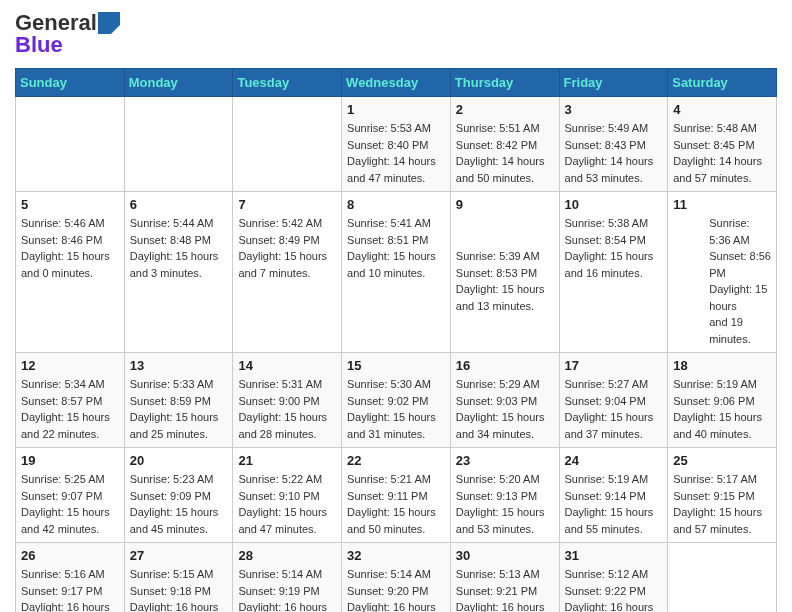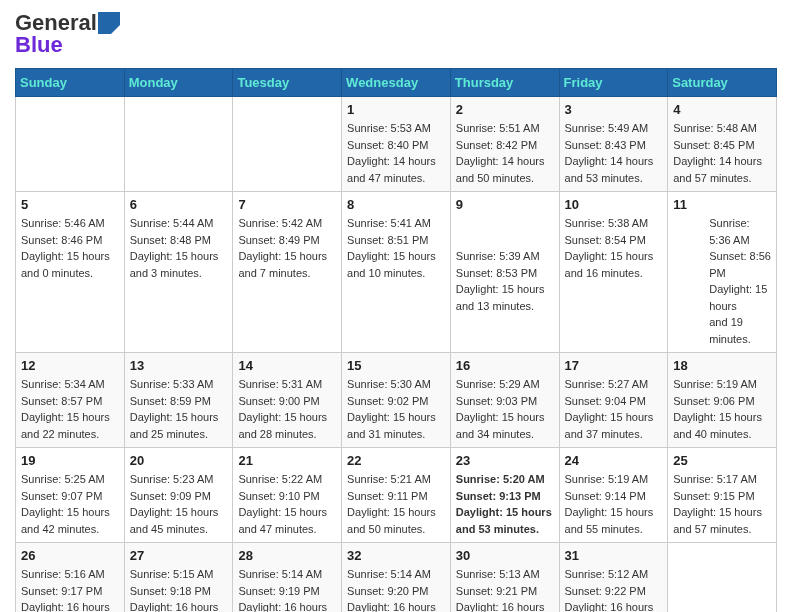--- a/index.html
+++ b/index.html
@@ -276,21 +276,21 @@
           </td>
           <td>
             <span class="day-num">22</span>
             <div class="cell-info" style="white-space: pre-line;">Sunrise: 5:21 AM
 Sunset: 9:11 PM
 Daylight: 15 hours
 and 50 minutes.</div>
           </td>
           <td>
             <span class="day-num">23</span>
-            <div class="cell-info" style="white-space: pre-line; font-weight: bold;">Sunrise: 5:20 AM
+            <div class="cell-info" style="white-space: pre-line;">Sunrise: 5:20 AM
 Sunset: 9:13 PM
 Daylight: 15 hours
 and 53 minutes.</div>
           </td>
           <td>
             <span class="day-num">24</span>
             <div class="cell-info" style="white-space: pre-line;">Sunrise: 5:19 AM
 Sunset: 9:14 PM
 Daylight: 15 hours
 and 55 minutes.</div>

